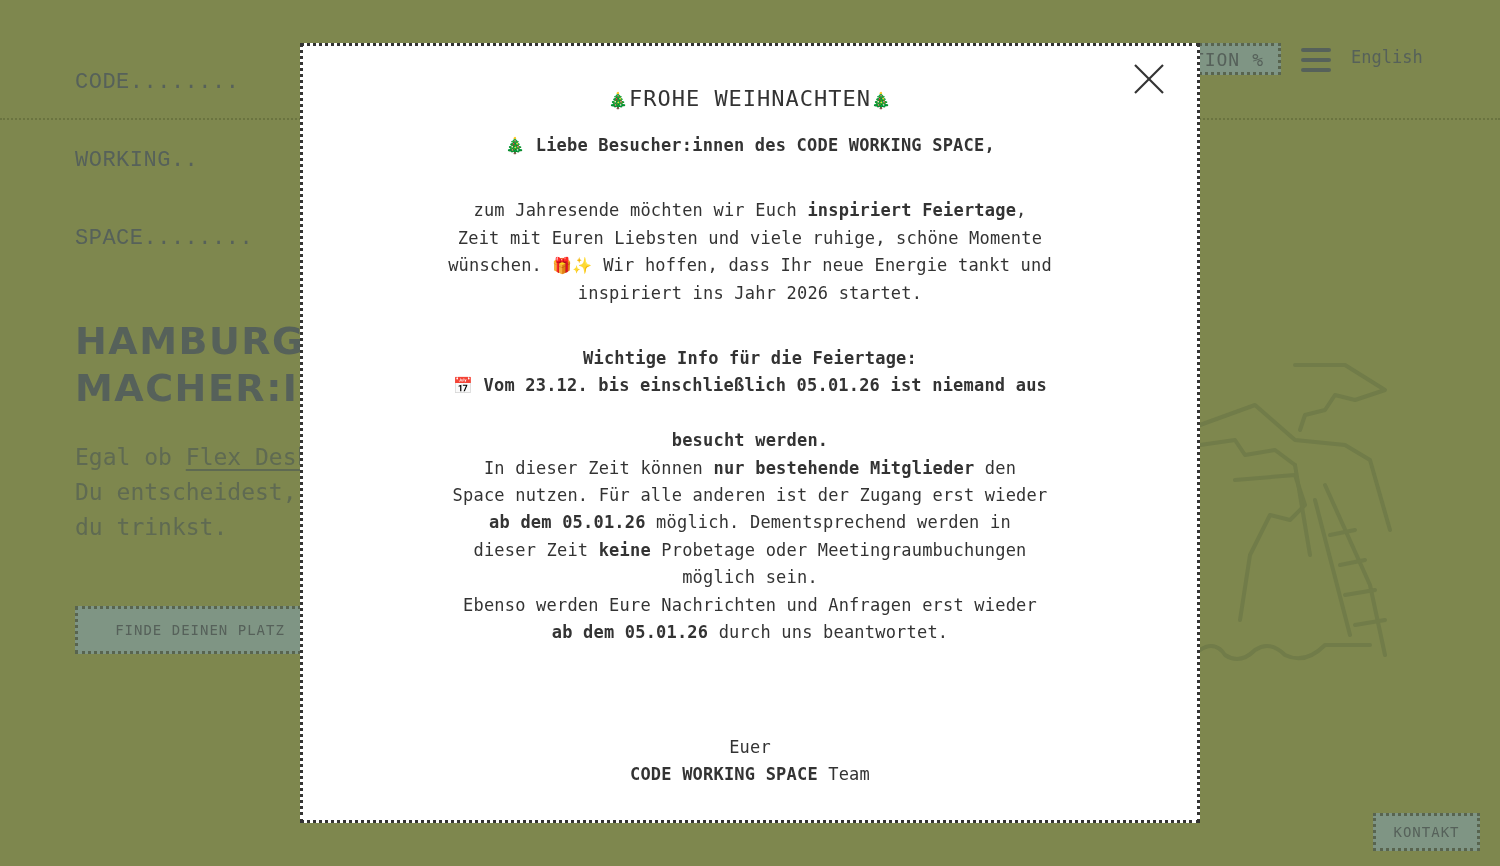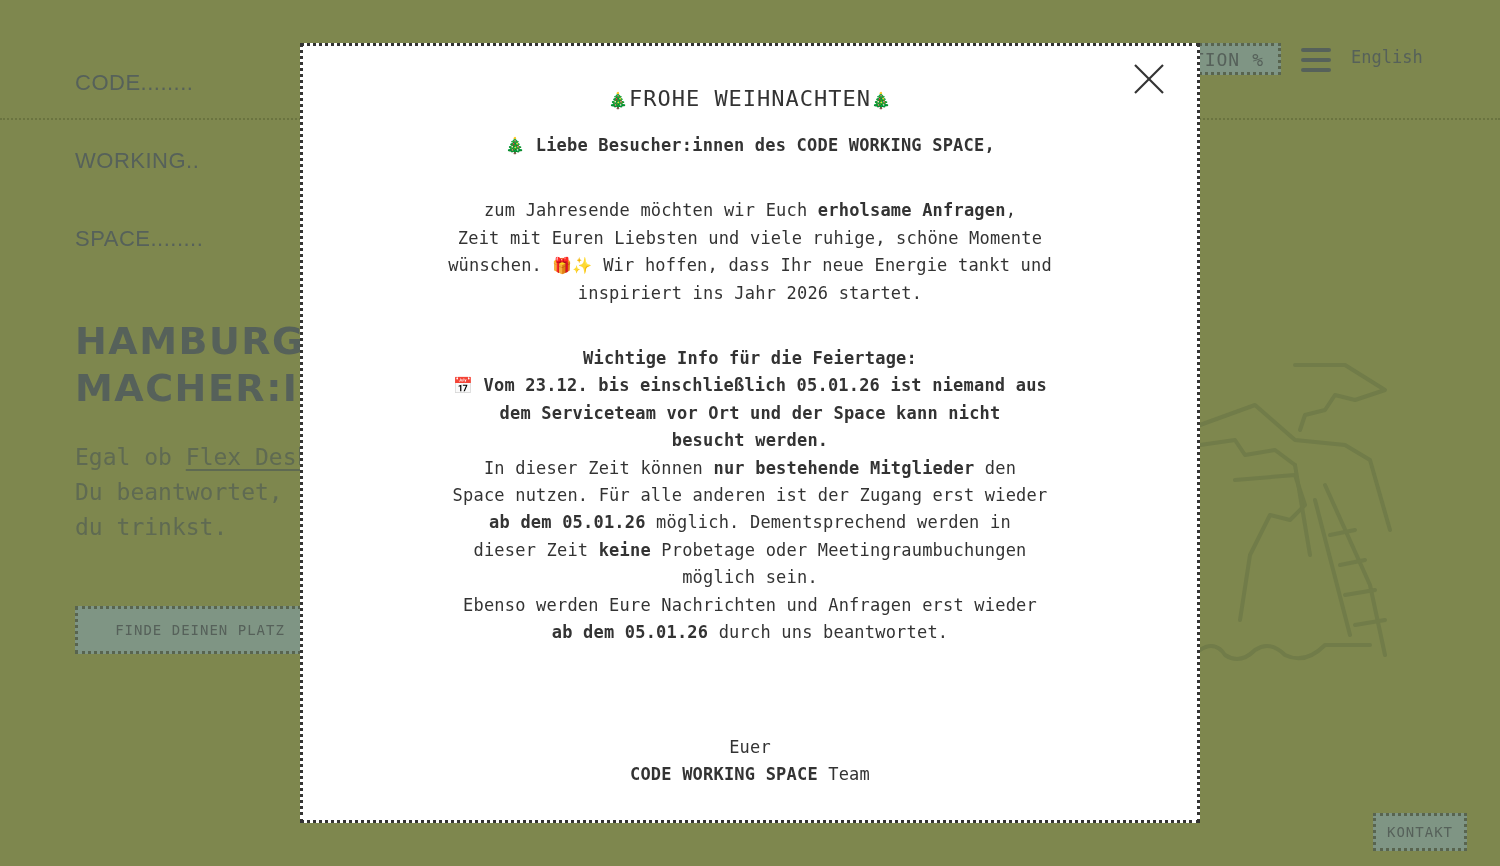--- a/index.html
+++ b/index.html
@@ -10,21 +10,21 @@
       font-family: "DejaVu Sans Mono", "Liberation Mono", monospace;
       color: #4a5750;
     }
     
     .header {
       position: absolute; left: 0; top: 0; width: 1500px; height: 120px;
       border-bottom: 2px dotted #6a7340;
     }
     .logo {
       position: absolute; left: 75px; top: 18px;
-      font-family: Liberation Sans, sans-serif;
+      font-family: Liberation Mono, monospace;
       font-size: 22px; line-height: 26px; letter-spacing: 0.5px;
       color: #56615a;
       white-space: pre;
     }
     .logo div { display: block; }
     .promo-btn {
       position: absolute; left: 1150px; top: 43px; width: 131px; height: 32px;
       background: #7f9584; border: 3px dotted #58644f;
       font-size: 18px; color: #56615a; letter-spacing: 1px;
       display: flex; align-items: center; justify-content: flex-end; padding-right: 14px;
@@ -54,21 +54,21 @@
     .cta-btn {
       position: absolute; left: 75px; top: 606px; width: 250px; height: 48px;
       background: #7f9584; border: 3px dotted #58644f;
       font-size: 14px; letter-spacing: 1px; color: #56615a;
       display: flex; align-items: center; justify-content: center;
     }
     .palm {
       position: absolute; left: 1195px; top: 345px; width: 240px; height: 330px;
     }
     .contact-btn {
-      position: absolute; left: 1373px; top: 813px; width: 94px; height: 38px;
+      position: absolute; left: 1373px; top: 813px; width: 107px; height: 38px;
       background: #7f9584; border: 3px dotted #58644f;
       font-size: 14px; letter-spacing: 1px; color: #56615a;
       display: flex; align-items: center; justify-content: center;
     }
     
     .modal {
       position: absolute; left: 300px; top: 43px; width: 900px; height: 780px;
       background: #ffffff;
       border: 3px dotted #333333;
       text-align: center;
@@ -111,21 +111,21 @@
     <span></span>
     <span></span>
   </div>
   <a class="lang-link">English</a>
 </div>
 
 <div class="hero-title"><span>HAMBURGS</span>
 <span>MACHER:I</span></div>
 
 <div class="hero-text"><span>Egal ob </span><a class="link">Flex Desk</a>
-<span>Du beantwortet,</span>
+<span>Du entscheidest,</span>
 <span>du trinkst.</span></div>
 
 <div class="cta-btn">FINDE DEINEN PLATZ</div>
 
 <svg class="palm" viewBox="0 0 240 330" fill="none" stroke="#717c49" stroke-width="4" stroke-linecap="round" stroke-linejoin="round">
   <path d="M100 20 L150 20 L190 45 L160 55 L140 50 L130 65 L110 70 L105 85"></path>
   <path d="M5 80 L60 60 L100 95 L150 100 L175 115 L195 185"></path>
   <path d="M5 100 L40 95 L50 110 L80 105 L100 120"></path>
   <path d="M40 135 L100 130 L110 160 L95 175 L75 170 L55 210 L45 275"></path>
   <path d="M100 120 L115 210"></path>
@@ -147,32 +147,32 @@
   </svg>
 
   <div class="modal-content">
     <div class="modal-title"><span class="emoji">🎄</span><span>FROHE WEIHNACHTEN</span><span class="emoji">🎄</span></div>
 
     <p><span class="emoji">🎄</span><b> Liebe Besucher:innen des CODE WORKING SPACE,</b></p>
 
     <div class="gap"></div>
 
     <p>
-      <span>zum Jahresende möchten wir Euch </span><b>erholsame Anfragen</b><span>,</span><br>
+      <span>zum Jahresende möchten wir Euch </span><b>inspiriert Feiertage</b><span>,</span><br>
       <span>Zeit mit Euren Liebsten und viele ruhige, schöne Momente</span><br>
       <span>wünschen. </span><span class="emoji">🎁✨</span><span> Wir hoffen, dass Ihr neue Energie tankt und</span><br>
       <span>inspiriert ins Jahr 2026 startet.</span>
     </p>
 
     <div class="gap"></div>
 
     <p>
       <b>Wichtige Info für die Feiertage:</b><br>
       <span class="emoji">📅</span><b> Vom 23.12. bis einschließlich 05.01.26 ist niemand aus</b><br>
-      <b>dem Serviceteam vor Ort und der Space kann nicht</b><br>
+      <br>
       <b>besucht werden.</b><br>
       <span>In dieser Zeit können </span><b>nur bestehende Mitglieder</b><span> den</span><br>
       <span>Space nutzen. Für alle anderen ist der Zugang erst wieder</span><br>
       <b>ab dem 05.01.26</b><span> möglich. Dementsprechend werden in</span><br>
       <span>dieser Zeit </span><b>keine</b><span> Probetage oder Meetingraumbuchungen</span><br>
       <span>möglich sein.</span><br>
       <span>Ebenso werden Eure Nachrichten und Anfragen erst wieder</span><br>
       <b>ab dem 05.01.26</b><span> durch uns beantwortet.</span>
     </p>
 

